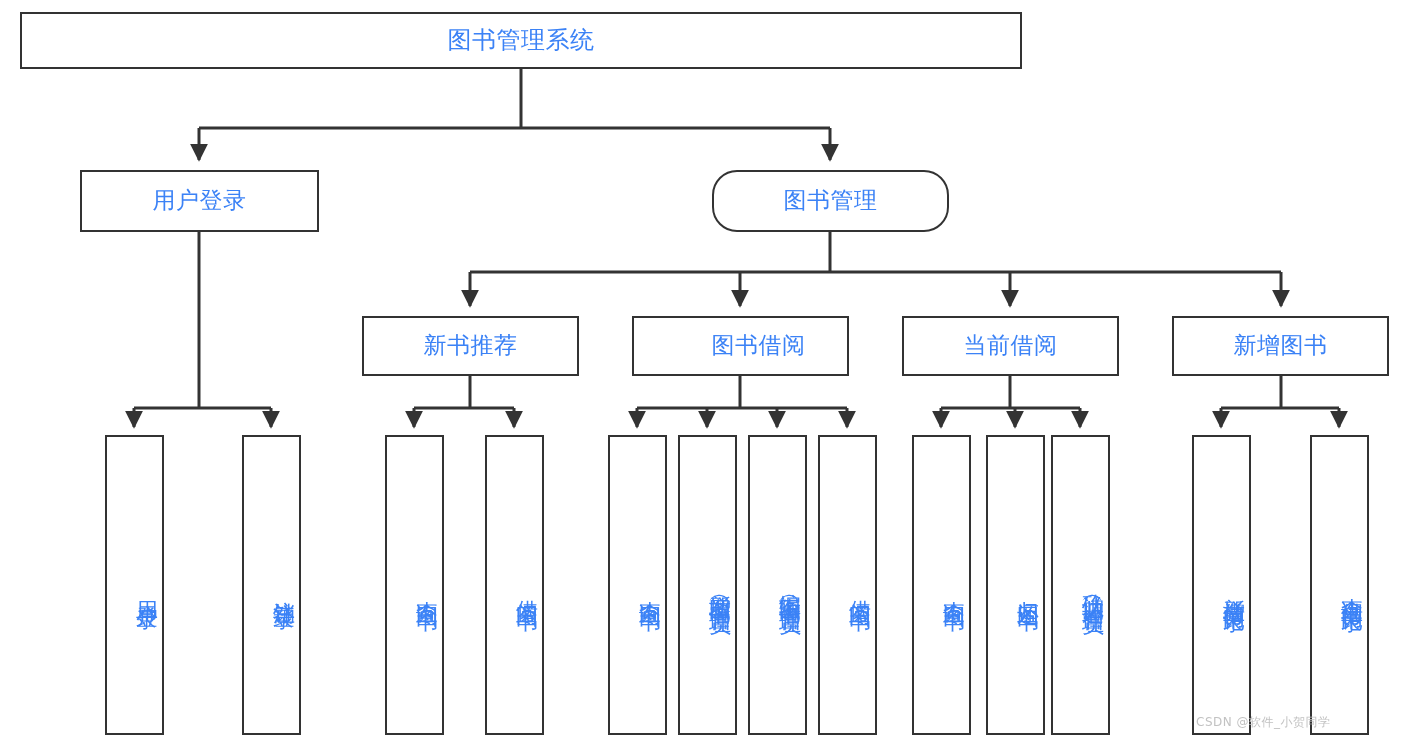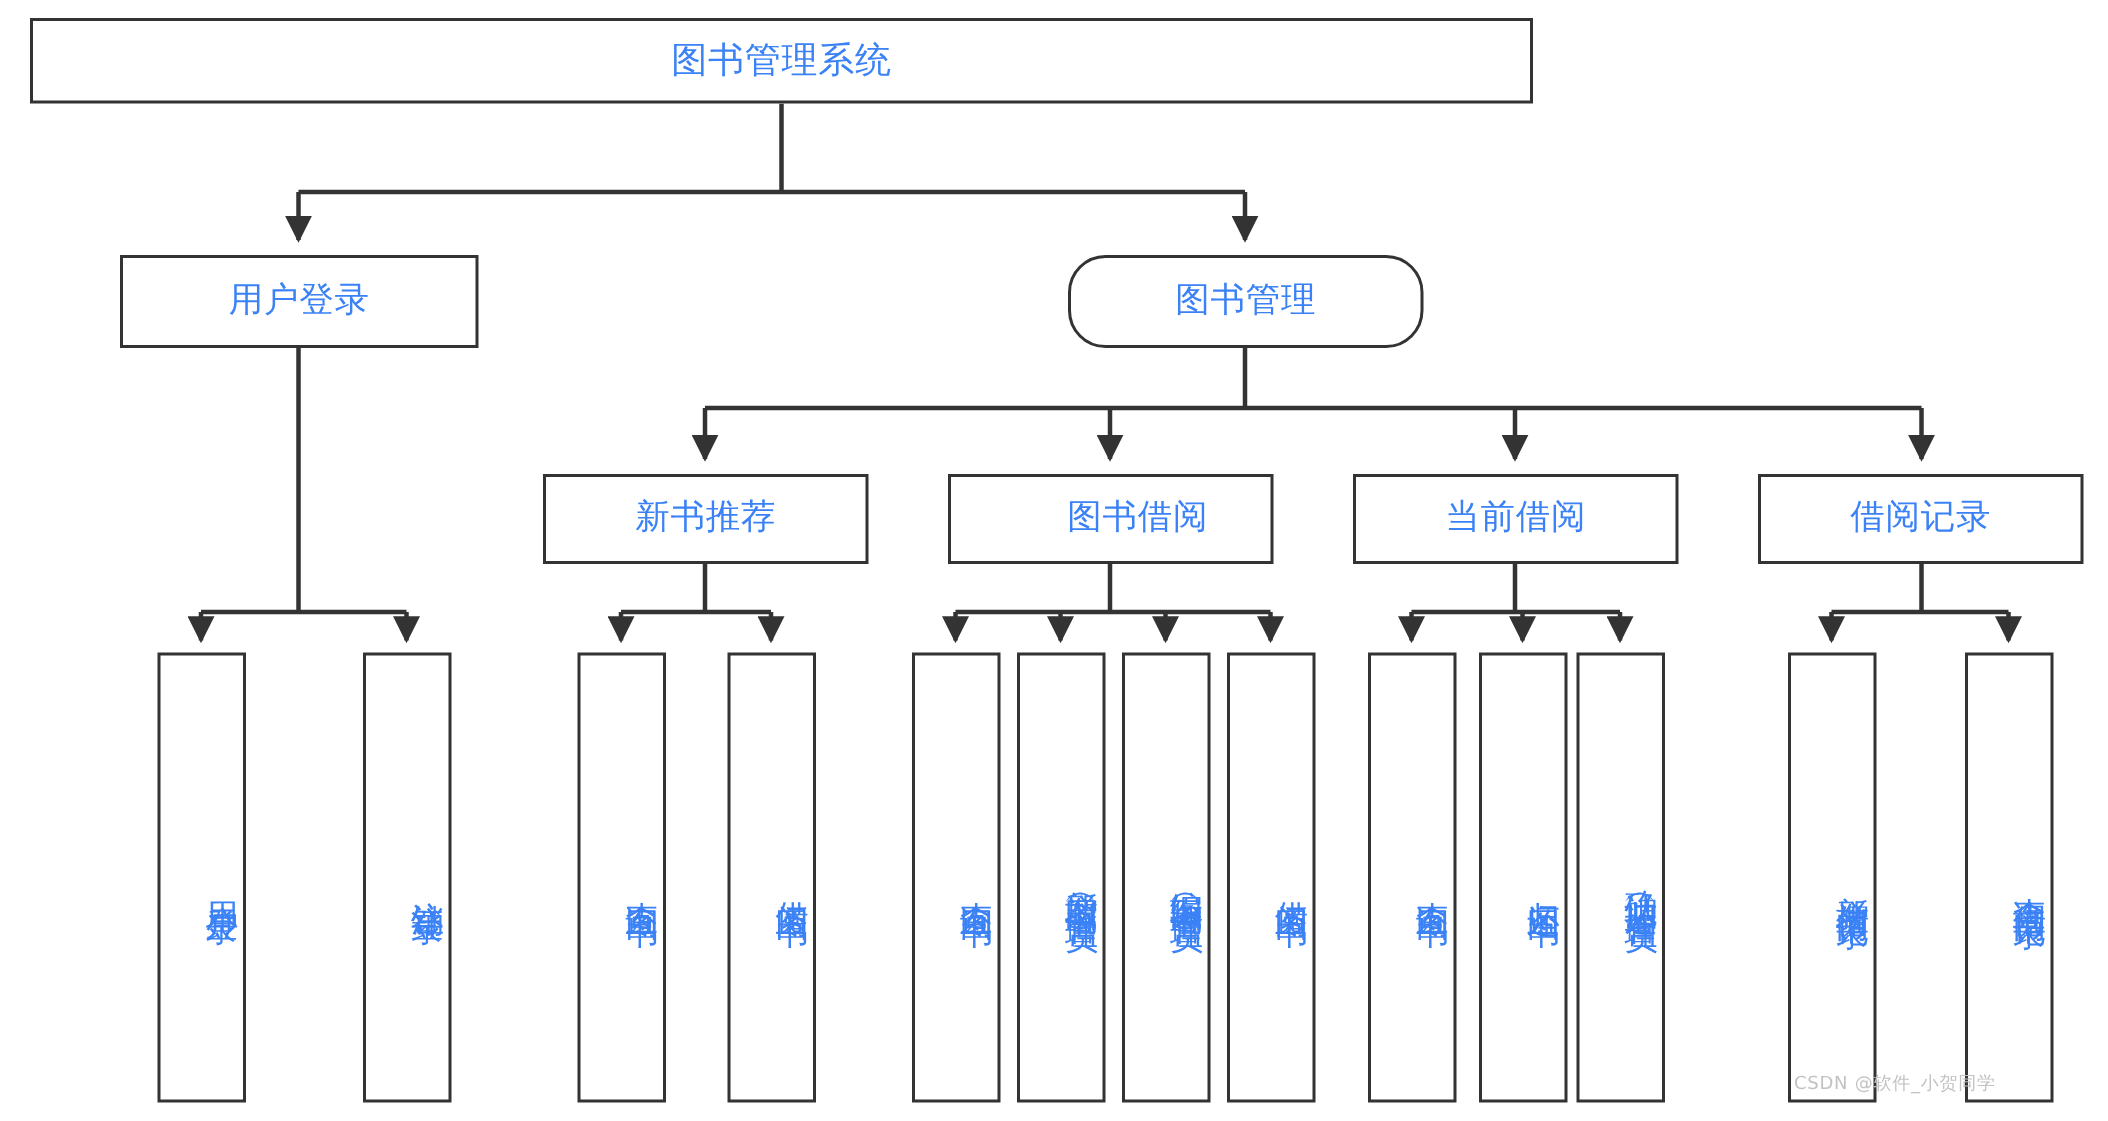--- a/index.html
+++ b/index.html
@@ -137,21 +137,21 @@
   <div class="node h" id="n-l3-0" style="left: 362px; top: 316px; width: 217px; height: 60px;">
     <span>新书推荐</span>
   </div>
   <div class="node h" id="n-l3-1" style="left: 632px; top: 316px; width: 217px; height: 60px; padding-left: 36px;">
     <span>图书借阅</span>
   </div>
   <div class="node h" id="n-l3-2" style="left: 902px; top: 316px; width: 217px; height: 60px;">
     <span>当前借阅</span>
   </div>
   <div class="node h" id="n-l3-3" style="left: 1172px; top: 316px; width: 217px; height: 60px;">
-    <span>借阅记录</span>
+    <span>新增图书</span>
   </div>
 
   <div class="node v" id="n-lf-0" style="left: 105px; top: 435px; width: 59px; height: 300px;">
     <span class="vtext">用户登录</span>
   </div>
   <div class="node v" id="n-lf-1" style="left: 242px; top: 435px; width: 59px; height: 300px;">
     <span class="vtext">注销登录</span>
   </div>
   <div class="node v" id="n-lf-2" style="left: 385px; top: 435px; width: 59px; height: 300px;">
     <span class="vtext">查询图书</span>

